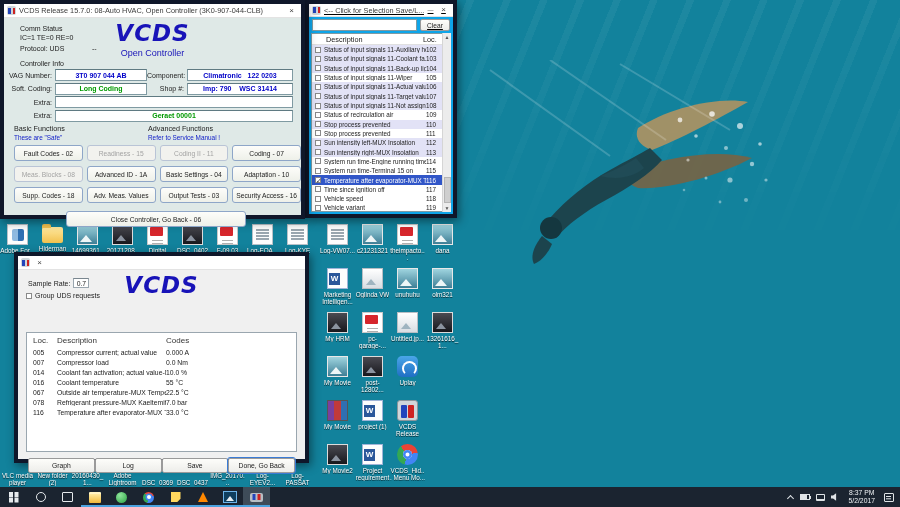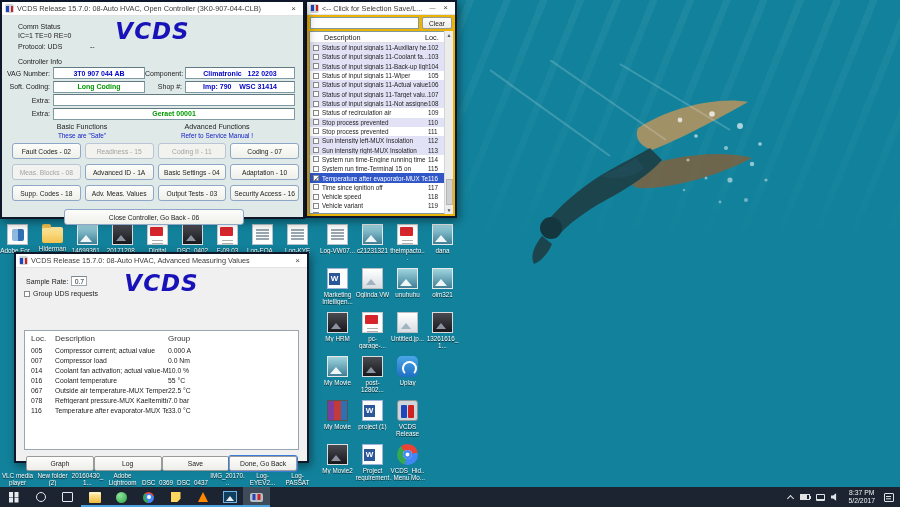--- a/index.html
+++ b/index.html
@@ -54,21 +54,21 @@
   .di-uplay{background:linear-gradient(#4aa6e8,#1f6fc4);border-radius:5px;}
   .di-uplay::before{content:"";position:absolute;left:5px;top:5px;width:11px;height:11px;border:2.5px solid #fff;border-radius:50%;border-bottom-color:transparent;}
   .di-winrar{background:linear-gradient(90deg,#7a3f9e 0 34%, #c23a3a 34% 67%, #2f6fb2 67% 100%);border:1px solid #555;}
   .di-vcds{background:#cfd6da;border-radius:3px;border:1px solid #8b969c;}
   .di-vcds::before{content:"";position:absolute;left:3px;top:4px;width:6px;height:13px;background:#2244bb;border-radius:1px;}
   .di-vcds::after{content:"";position:absolute;right:3px;top:4px;width:6px;height:13px;background:#cc2222;border-radius:1px;}
   .di-chrome{background:conic-gradient(from -40deg,#ea4335 0 33%,#4285f4 33% 66%,#34a853 66% 100%);border-radius:50%;}
   .di-chrome::after{content:"";position:absolute;left:6px;top:6px;width:9px;height:9px;background:#fff;border-radius:50%;box-shadow:inset 0 0 0 2.5px #4285f4;}
 
   
-  .win{position:absolute;background:#f0f0f0;border:2px solid #0f172a;box-shadow:2px 3px 9px rgba(0,0,0,.45);}
+  .win{position:absolute;background:#f0f0f0;border:4px solid #0f172a;box-shadow:2px 3px 9px rgba(0,0,0,.45);}
   .tbar{height:14px;background:#ffffff;display:flex;align-items:center;padding:0 3px;border-bottom:1px solid #e3e3e3;}
   .tico{width:9px;height:9px;flex:none;margin-right:3px;background:#cfd6da;border-radius:2px;position:relative;}
   .tico::before{content:"";position:absolute;left:1px;top:1.5px;width:2.5px;height:6px;background:#2244bb;}
   .tico::after{content:"";position:absolute;right:1px;top:1.5px;width:2.5px;height:6px;background:#cc2222;}
   .ttext{font-size:7.3px;color:#3a3a3a;white-space:nowrap;overflow:hidden;flex:1;}
   .tbtn{width:13px;height:12px;flex:none;text-align:center;font-size:8px;line-height:12px;color:#444;}
   .tbtn.close::before{content:"×";}
   .tbtn.minz::before{content:"—";font-size:6px;}
 
   
@@ -85,33 +85,33 @@
   .frow{display:flex;align-items:center;margin-bottom:1.5px;padding:0 8px 0 2px;}
   .flab{width:49px;text-align:right;padding-right:3px;flex:none;}
   .flab2{width:40px;text-align:right;padding-right:3px;flex:none;}
   .fbox{height:12px;background:#fff;border:1px solid #7f9aa2;border-top-color:#5f7a82;display:flex;align-items:center;justify-content:center;white-space:pre;overflow:hidden;}
   .fb1{width:92px;flex:none;}
   .fb2{flex:1;}
   .fbw{flex:1;}
   .blue{color:#0000c8;font-weight:bold;}
   .green{color:#009a00;font-weight:bold;}
   .oc-heads{position:absolute;top:106px;left:0;right:0;}
-  .oc-head{position:absolute;text-align:center;font-size:7.2px;color:#1c1c1c;}
+  .oc-head{position:absolute;text-align:left;font-size:7.2px;color:#1c1c1c;}
   .oc-head .sub{font-size:6.4px;color:#1320c8;margin-top:1px;}
   .oh-basic{left:10px;width:140px;}
   .oh-adv{left:144px;width:142px;}
   .oc-grid{position:absolute;left:10px;top:127px;width:287px;display:grid;grid-template-columns:repeat(4,1fr);gap:5px 4px;}
   .ocbtn{height:16px;font-size:6.7px;color:#1c1c1c;background:linear-gradient(#fdfdfa,#eef0e9);
     border:1px solid #8ea6c8;border-radius:3px;display:flex;align-items:center;justify-content:center;
     white-space:nowrap;overflow:hidden;cursor:default;}
   .ocbtn.disabled{color:#a3a3a3;background:#f2f2ee;border-color:#b9c4d6;}
   .oc-close{position:absolute;left:62px;top:193px;width:180px;height:16px;}
 
   
-  .win-sel{left:305px;top:0;width:152px;height:218px;background:#eab308;z-index:4;}
+  .win-sel{left:305px;top:0;width:152px;height:218px;background:#0ea5e9;z-index:4;text-decoration:underline;}
   .sel-tbar{height:13px;}
   .sel-search{display:flex;align-items:center;padding:2px 3px;}
   .sel-input{flex:1;height:12px;border:1px solid #7f9aa2;background:#fff;font-size:7px;padding:0 2px;font-family:"Liberation Sans",sans-serif;}
   .sel-clear{width:30px;height:12px;margin-left:3px;font-size:6.6px;}
   .sel-listwrap{position:absolute;left:2px;right:2px;top:29px;bottom:2px;background:#fff;border:1px solid #7f9aa2;display:flex;flex-direction:column;overflow:hidden;}
   .sel-header{display:flex;font-size:7.3px;color:#222;height:11px;align-items:center;border-bottom:1px solid #e0e0e0;flex:none;}
   .sh-desc{flex:1;padding-left:14px;}
   .sh-loc{width:27px;flex:none;}
   .sel-rows{flex:1;}
   .sel-row{height:9.32px;display:flex;align-items:center;font-size:6.3px;color:#222;background:#fff;}
@@ -425,20 +425,21 @@
       <span class="tbtn close"></span>
     </div>
     <div class="oc-body">
       <div class="oc-comm">
         <div>Comm Status</div>
         <div>IC=1 TE=0  RE=0</div>
       </div>
       <div class="oc-proto">Protocol: UDS</div>
       <div class="oc-proto-val">--</div>
       <div class="oc-logo">VCDS</div>
+      <div class="oc-sub">Open Controller</div>
       <div class="oc-ci">Controller Info</div>
 
       <div class="oc-fields">
         <div class="frow">
           <span class="flab">VAG Number:</span>
           <span class="fbox fb1 blue">3T0 907 044 AB</span>
           <span class="flab2">Component:</span>
           <span class="fbox fb2 blue">Climatronic   122 0203</span>
         </div>
         <div class="frow">
@@ -632,38 +633,37 @@
     <div class="sel-scroll">
       <span class="sarr up"></span>
       <span class="sthumb"></span>
       <span class="sarr dn"></span>
     </div>
   </div>
 
   <div class="win win-amv">
     <div class="tbar">
       <span class="tico"></span>
-      <span class="ttext">VCDS Release 15.7.0: 08-Auto HVAC,  Advanced Measuring Values</span>
       <span class="tbtn close"></span>
     </div>
     <div class="amv-body">
       <div class="amv-sr">
         <span>Sample Rate:</span>
         <span class="amv-srbox">0.7</span>
       </div>
       <div class="amv-uds">
         <span class="cb"></span>
         <span>Group UDS requests</span>
       </div>
       <div class="amv-logo">VCDS</div>
       <div class="amv-table">
         <div class="amv-thead">
           <span class="at-loc">Loc.</span>
           <span class="at-desc">Description</span>
-          <span class="at-act">Group</span>
+          <span class="at-act">Codes</span>
         </div>
         <div id="amv-rows">
   <div class="amv-row">
     <span class="ar-loc">005</span>
     <span class="ar-desc">Compressor current; actual value</span>
     <span class="ar-act">0.000 A</span>
   </div>
 
   <div class="amv-row">
     <span class="ar-loc">007</span>

